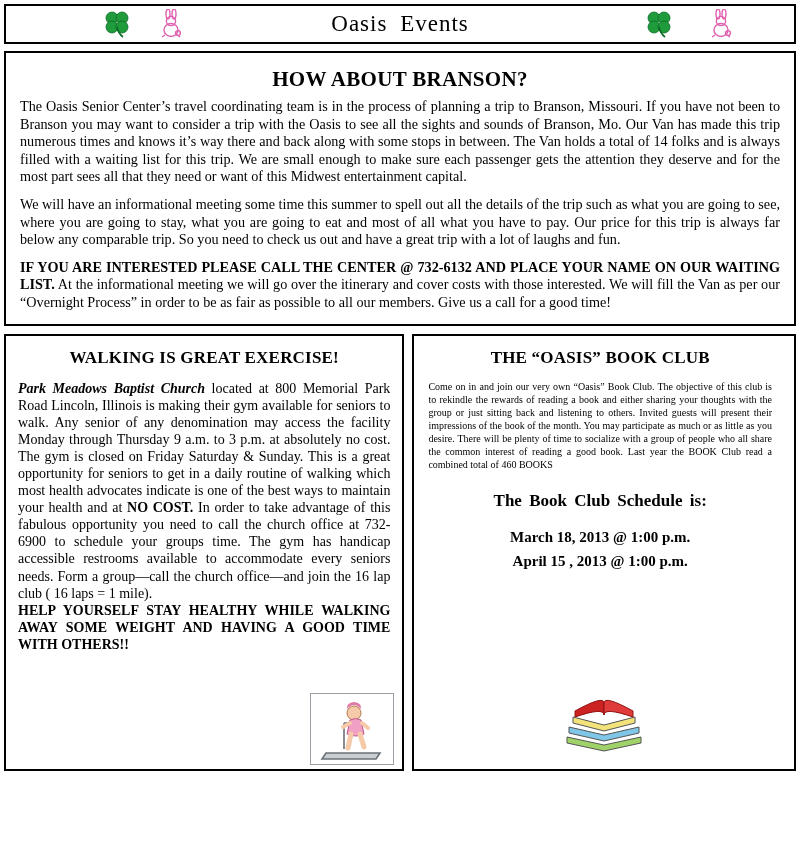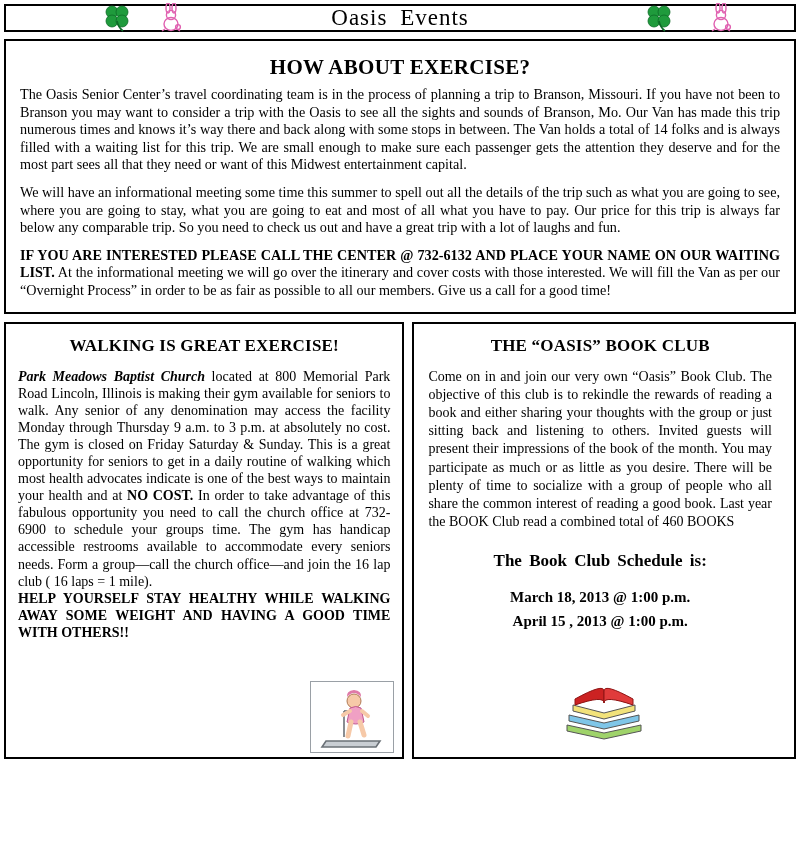--- a/index.html
+++ b/index.html
@@ -18,21 +18,21 @@
     width: 800px;
     height: 852px;
     box-sizing: border-box;
     padding: 4px 4px 0 4px;
     position: relative;
   }
 
   
   .masthead {
     border: 2px solid #000;
-    height: 28px;
+    height: 40px;
     display: flex;
     align-items: center;
     justify-content: center;
     position: relative;
     box-sizing: border-box;
     margin-bottom: 7px;
   }
   .masthead-title {
     font-size: 23px;
     letter-spacing: 1px;
@@ -128,21 +128,21 @@
   .col-left .church { font-weight: bold; font-style: italic; }
   .col-left .bold { font-weight: bold; }
   .shout {
     font-size: 15px;
     font-weight: bold;
     line-height: 1.3;
     text-align: justify;
     margin-top: 22px;
   }
   .col-right p.body {
-    font-size: 14px;
+    font-size: 10px;
     line-height: 1.3;
     text-align: justify;
     margin: 0;
   }
   .schedule {
     text-align: center;
     margin-top: 20px;
   }
   .schedule .sched-title {
     font-size: 17px;
@@ -232,21 +232,21 @@
           <ellipse cx="16" cy="5" rx="2" ry="5"></ellipse>
           <circle cx="20" cy="24" r="2.4"></circle>
           <path d="M7 26 l-3 2"></path>
           <path d="M19 26 l3 2"></path>
         </g>
       </svg>
     </span>
   </div>
 
   <div class="feature">
-    <h1>HOW ABOUT EXERCISE?</h1>
+    <h1>HOW ABOUT BRANSON?</h1>
     <p>The Oasis Senior Center’s travel coordinating team is in the process of planning a trip to Branson, Missouri. If you have not been to Branson  you may want  to consider a trip with the Oasis to see all the sights and sounds of Branson, Mo.  Our Van has made this trip numerous times and knows it’s way there and back along with some stops in between. The Van holds a total of 14  folks and is always filled with a waiting list for this trip. We are small enough to make sure each passenger gets the attention they deserve and for the most part sees all that they need or want of this Midwest entertainment capital.</p>
     <p>We will have an informational meeting some time this summer to spell out all the details of the trip such as what you are going to see, where you are going to stay, what you are going to eat and most of all what you have to pay. Our price for this trip is always far below any comparable trip. So you need to check us out and have a great trip with a lot of laughs and fun.</p>
     <p class="callout last">
       <span>IF YOU ARE INTERESTED PLEASE CALL THE CENTER @ 732-6132 AND PLACE YOUR NAME ON OUR WAITING LIST.</span><span class="normal">  At the informational meeting we will go over the itinerary and cover costs with those interested. We will fill the Van as per our “Overnight Process” in order to be as fair as possible to all our members. Give us a call for a good time!</span>
     </p>
   </div>
 
   <div class="columns">
 
     <div class="col col-left">

